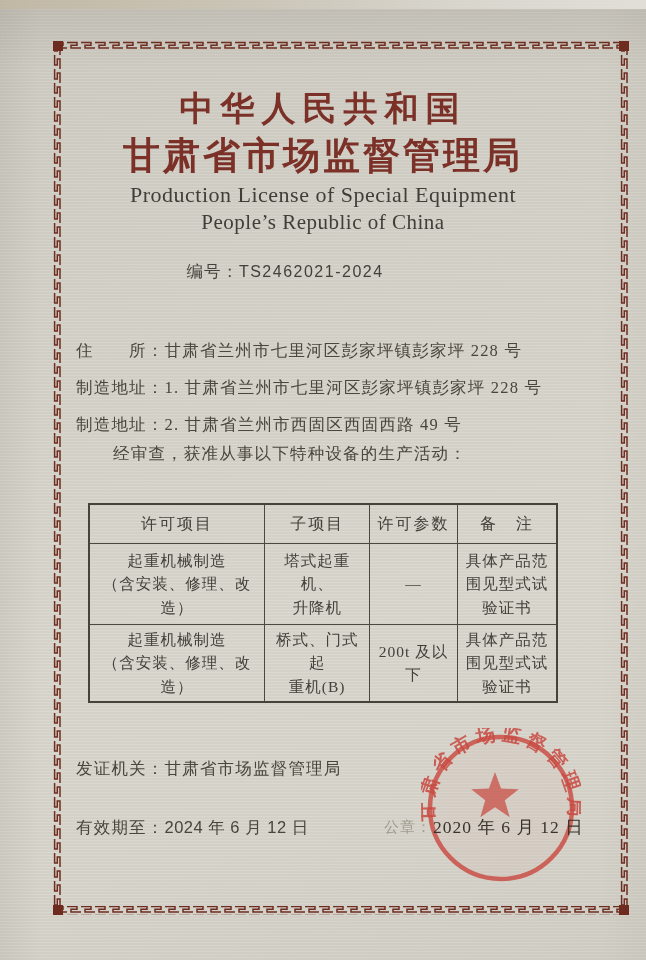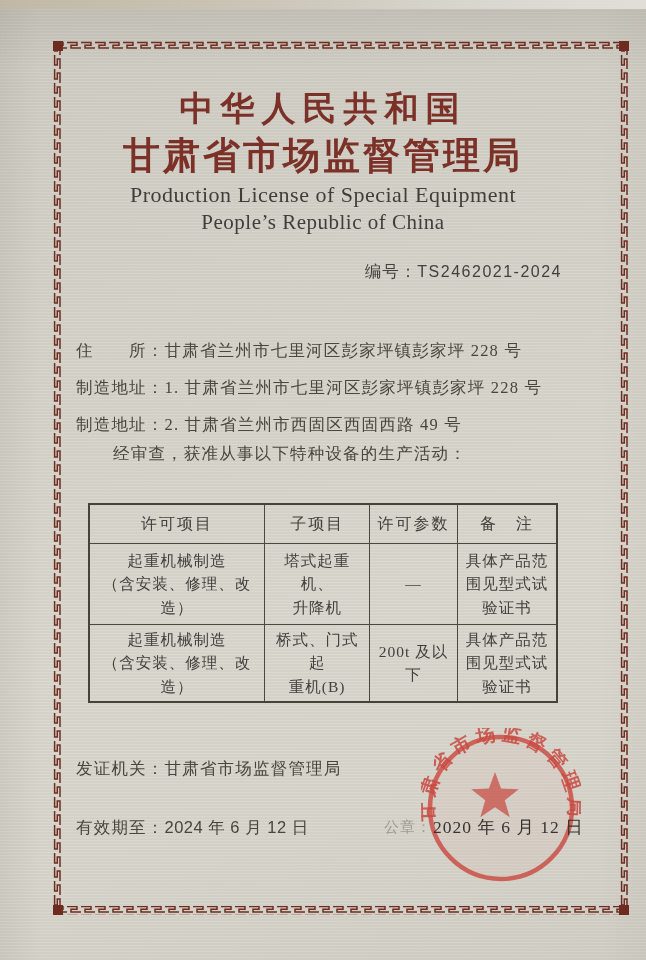--- a/index.html
+++ b/index.html
@@ -16,21 +16,21 @@
     background:linear-gradient(90deg,#c2b8a2 0%,#cdc7b8 40%,#dedbd3 70%,#e9e7e1 100%);
     opacity:.8;}
   .frame{position:absolute;left:53px;top:41px;}
   
   .header{position:absolute;left:0;right:0;top:86px;text-align:center;color:#7b3127;}
   .t-cn1{font-size:34px;font-weight:bold;letter-spacing:7px;line-height:1.35;}
   .t-cn2{font-size:37px;font-weight:bold;letter-spacing:3px;line-height:1.3;}
   .t-en{font-size:22px;color:#413d37;letter-spacing:0.5px;line-height:1.32;font-weight:normal;}
   .t-en2{font-size:21px;}
   
-  .license-line{position:absolute;top:261px;left:8px;right:84px;text-align:right;
+  .license-line{position:absolute;top:261px;left:8px;right:84px;text-align:center;
     font-size:16.5px;color:#45403a;letter-spacing:1px;}
   .license-line .num{font-family:"Liberation Sans","DejaVu Sans",sans-serif;font-size:16px;letter-spacing:1.5px;}
   
   .info-line{position:absolute;left:76px;font-size:16.5px;color:#4a453d;letter-spacing:1.2px;white-space:nowrap;}
   .line-unit{top:302px;}
   .line-residence{top:340px;font-family:Liberation Serif, serif;}
   .line-mfg1{top:377px;}
   .line-mfg2{top:414px;}
   .line-approval{top:443px;left:113px;}
   .info-label{color:#4a453d;}

